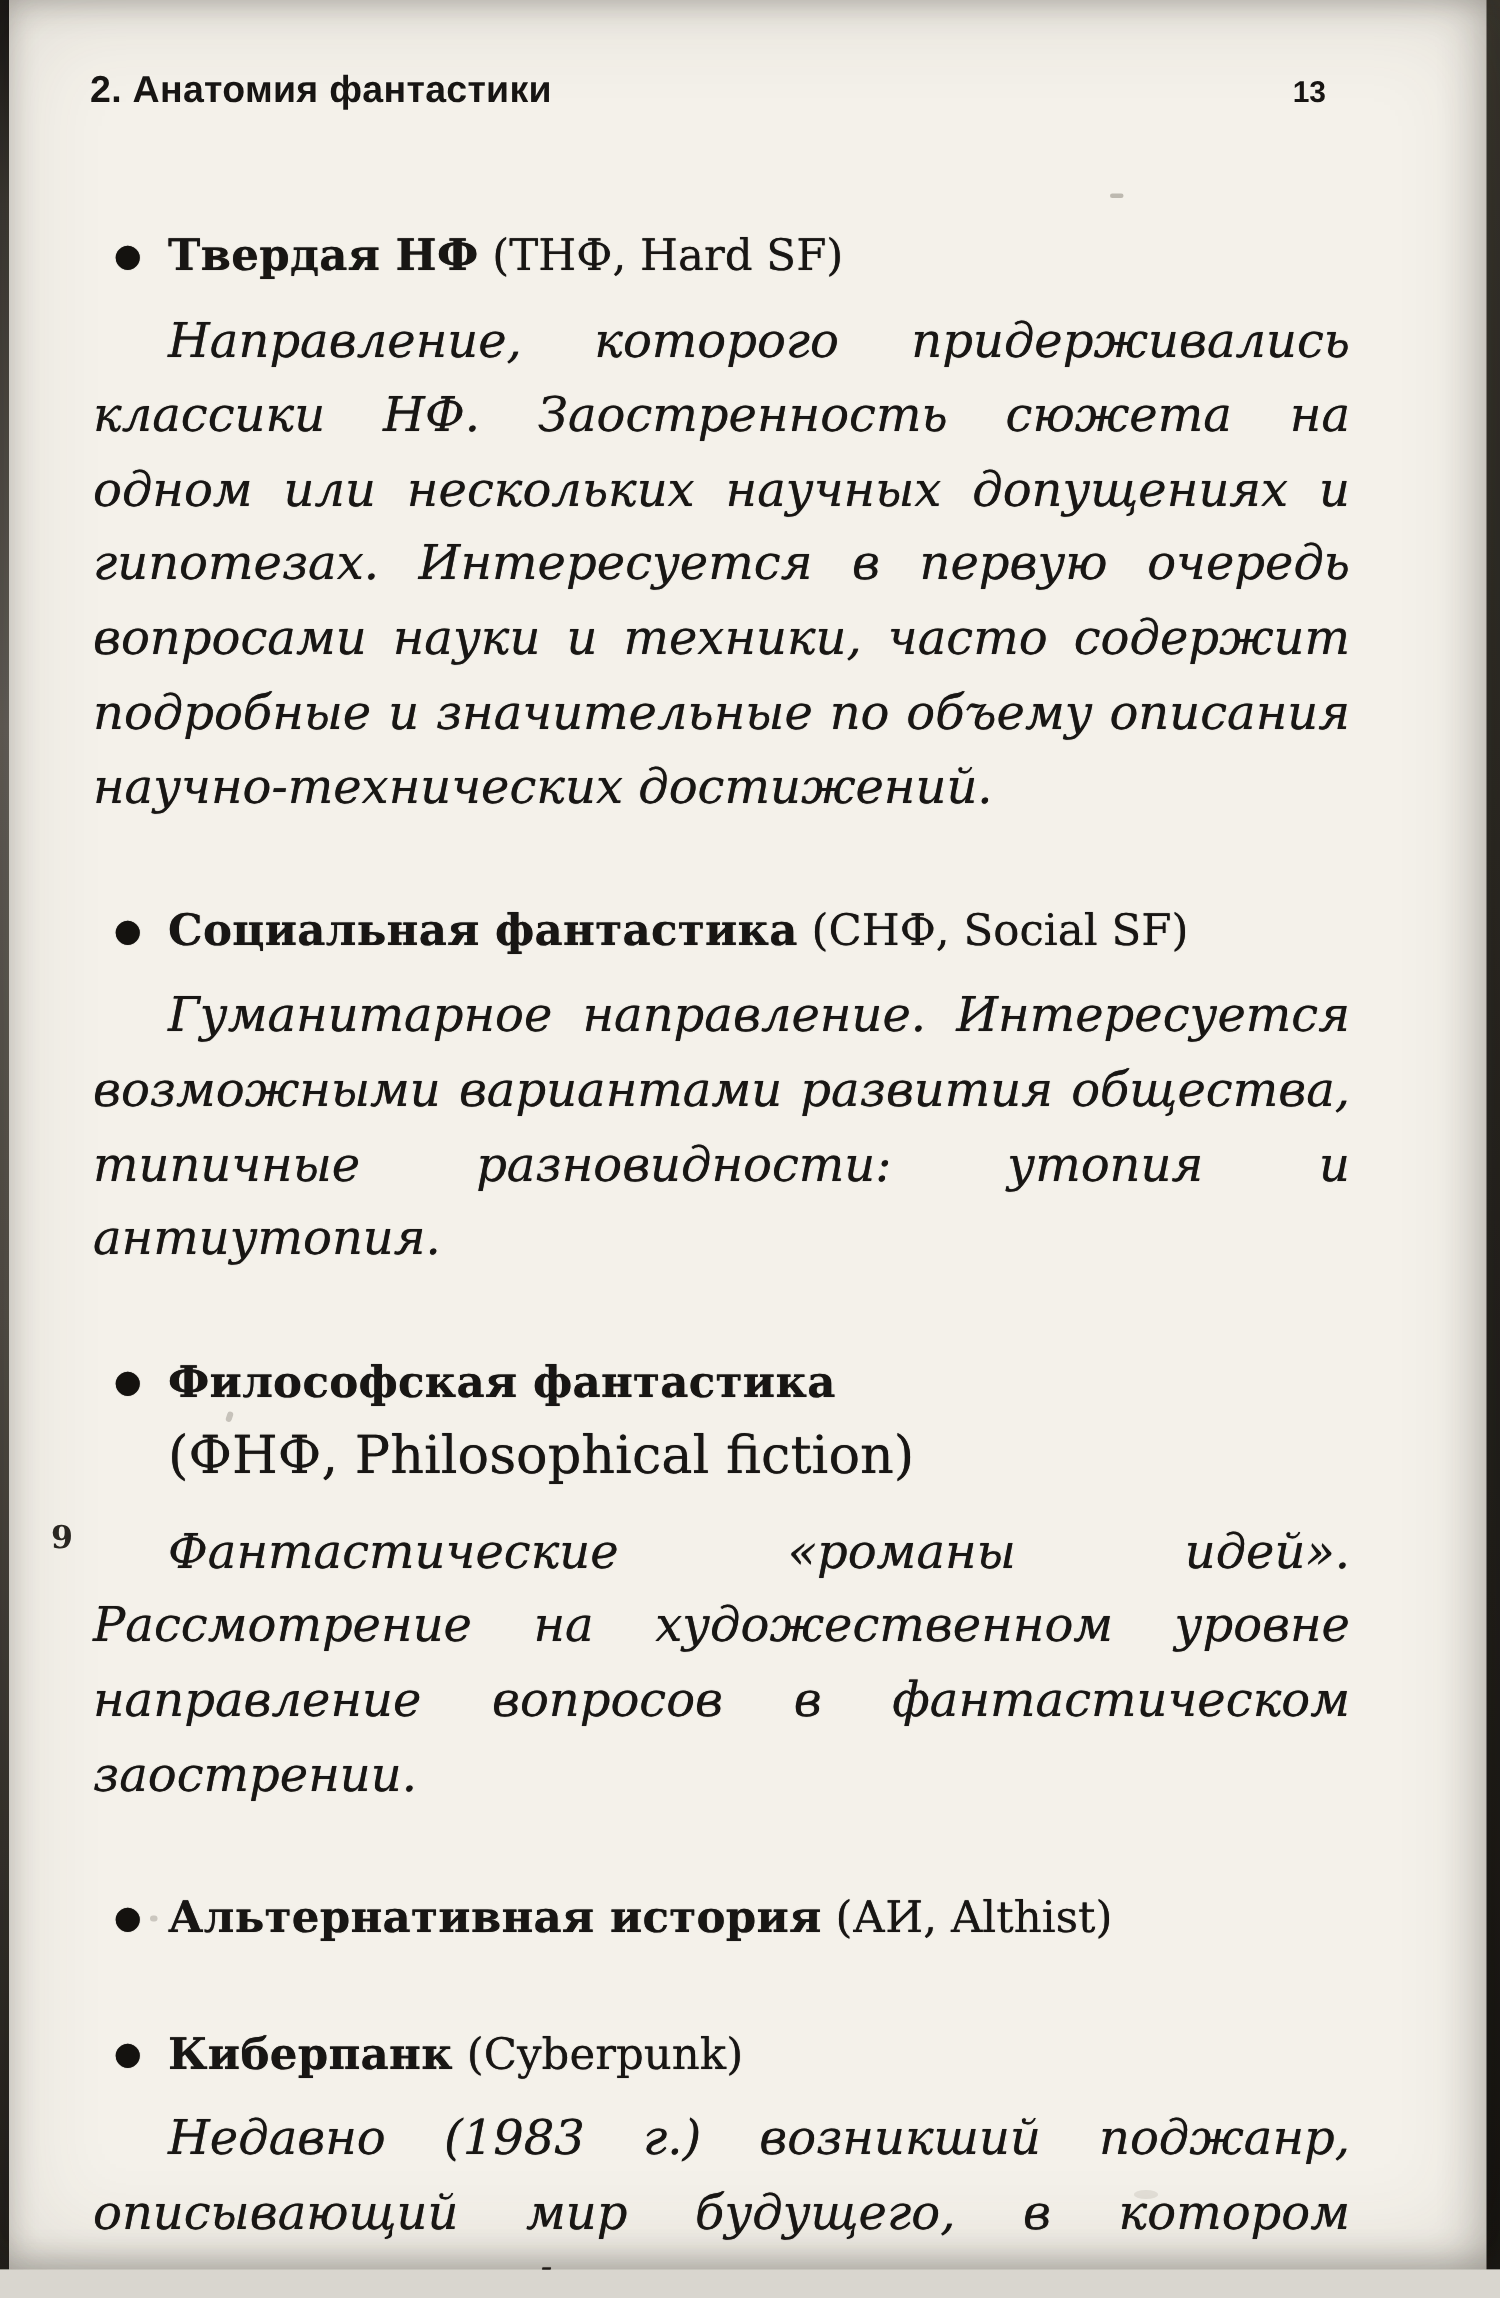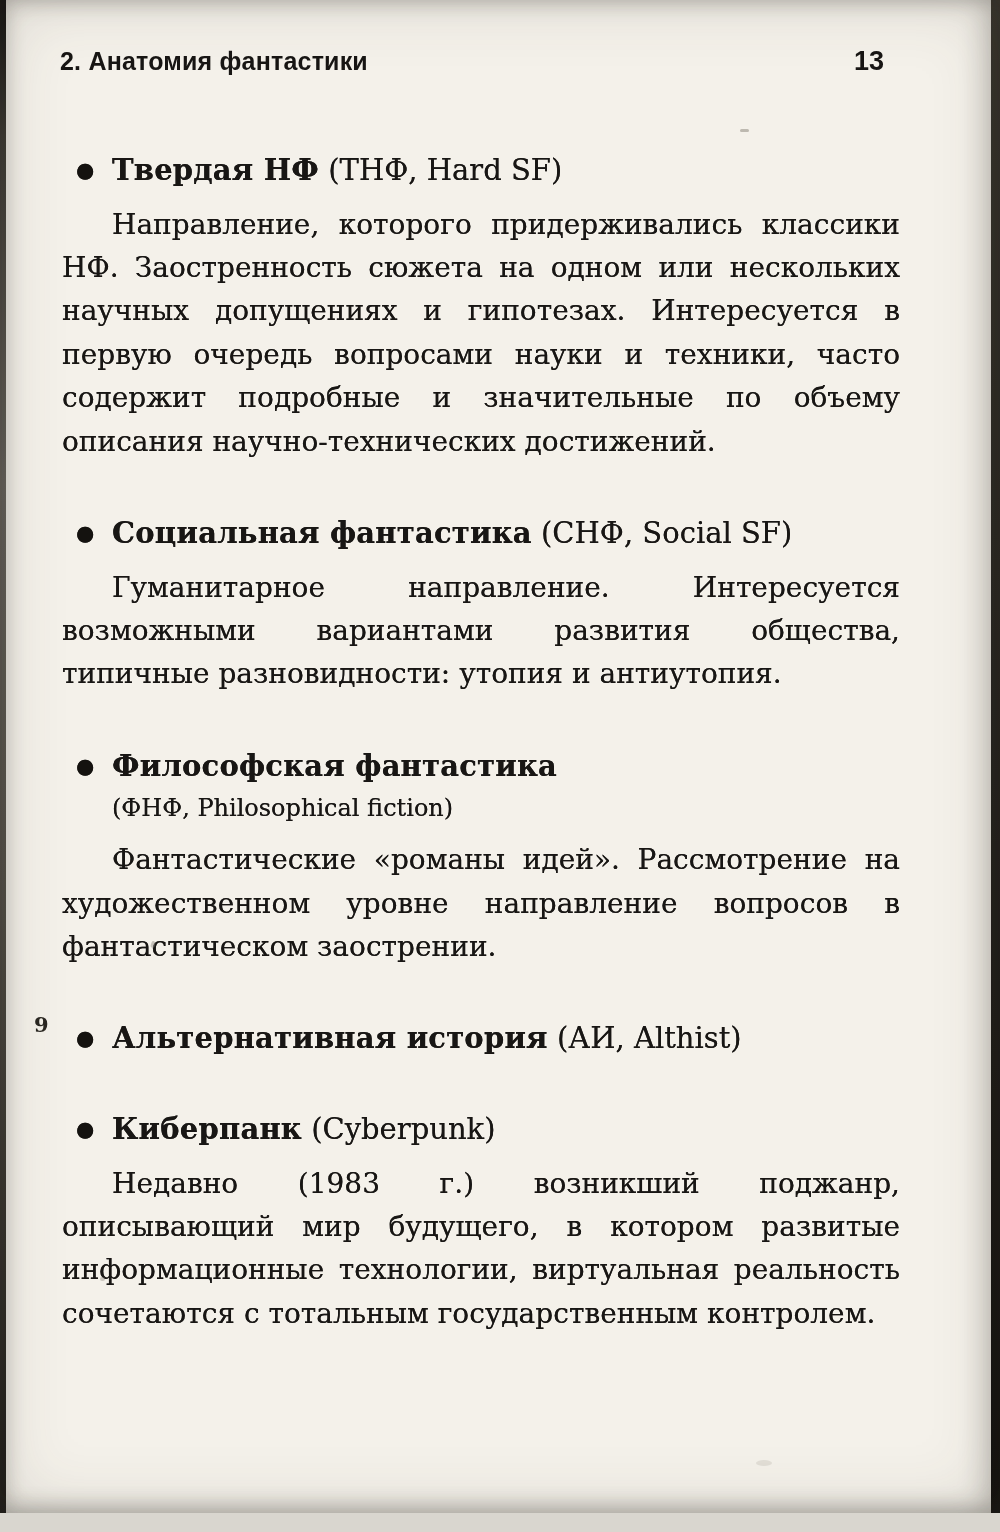--- a/index.html
+++ b/index.html
@@ -40,48 +40,49 @@
   }
 
   .running-head {
     position: absolute;
     top: 46px; left: 60px; right: 116px;
     display: flex; justify-content: space-between; align-items: baseline;
     font-family: "Liberation Sans", "DejaVu Sans", sans-serif;
     font-weight: 700;
   }
   .chapter { font-size: 25px; letter-spacing: 0.2px; }
-  .pagenum { font-size: 27px; }
+  .pagenum { font-size: 20px; }
 
   .content {
     position: absolute;
     top: 150px; left: 62px; right: 88px;
     text-shadow: 0 0 0.5px rgba(24, 22, 20, 0.85); 
   }
 
   .entry { margin-top: 50px; }
   .entry:first-child { margin-top: 0; }
 
   .entry-head { padding-left: 14px; font-size: 29px; line-height: 1.4; }
   .bullet {
     display: inline-block; width: 36px;
     font-size: 21px; vertical-align: 3px;
     color: #14120f;
   }
   .term { font-weight: 700; letter-spacing: 0.2px; }
   .suffix { font-weight: 400; }
 
-  .entry-sub { padding-left: 50px; font-size: 24px; line-height: 1.5; margin-top: 4px; }
+  .entry-sub { padding-left: 50px; font-size: 35px; line-height: 1.5; margin-top: 4px; }
 
   .body-par {
     margin: 12px 12px 0 0;
-    font-size: 28px;
+    font-size: 32px;
     line-height: 1.55;
     text-align: justify;
     text-indent: 50px;
+    font-style: italic;
   }
 
   .margin-mark {
     position: absolute; left: 34px; top: 1012px;
     font-size: 21px; font-weight: 700; color: #2a2722;
   }
 
   .speck { position: absolute; background: #8f8a80; border-radius: 2px; }
   .speck-1 { left: 740px; top: 129px; width: 9px; height: 3px; opacity: .55; }
   .speck-2 { left: 151px; top: 941px; width: 4px; height: 7px; opacity: .45; transform: rotate(18deg); }

